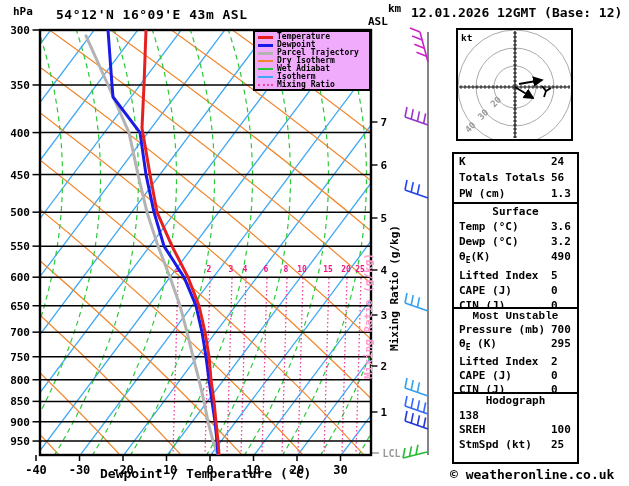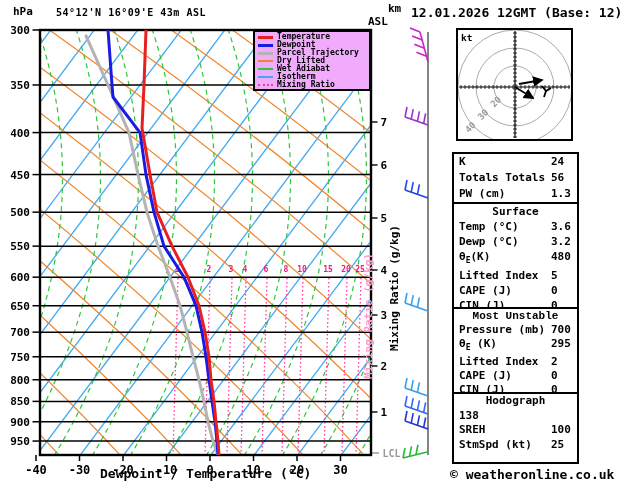--- a/index.html
+++ b/index.html
@@ -2,21 +2,21 @@
 <html><head>
 <meta charset="utf-8">
 <style>
   html,body{margin:0;padding:0;background:#fff;}
   .stage{position:relative;width:629px;height:486px;background:#fff;overflow:hidden;
          font-family:"DejaVu Sans Mono",monospace;}
   .stage svg{position:absolute;left:0;top:0;}
   #plot text{font-family:"DejaVu Sans Mono",monospace;font-weight:bold;}
   .abs{position:absolute;white-space:pre;color:#000;}
   .t-hpa{left:13px;top:5px;font-size:11px;font-weight:bold;}
-  .t-station{left:56px;top:7px;font-size:10px;font-weight:bold;letter-spacing:.5px;}
+  .t-station{left:56px;top:7px;font-size:13px;font-weight:bold;letter-spacing:.5px;}
   .t-km{left:372px;top:2px;font-size:11px;font-weight:bold;padding-left:16px;}
   .t-asl{left:368px;top:15px;font-size:11px;font-weight:bold;}
   .t-date{left:411px;top:5px;font-size:13px;font-weight:bold;}
   .t-xlabel{left:100px;top:466px;font-size:13px;font-weight:bold;}
   .t-copy{left:450px;top:467px;font-size:13px;font-weight:bold;}
   .legend{position:absolute;left:253px;top:30px;width:118px;height:61px;background:#f0abfc;
           border:2px solid #000;box-sizing:border-box;padding:1px 3px;display:flex;
           flex-direction:column;justify-content:space-around;}
   .legend-row{display:flex;align-items:center;gap:4px;height:8px;}
   .legend-swatch{display:inline-block;width:15px;flex:none;}
@@ -349,21 +349,21 @@
       <div class="legend-row">
         <span class="legend-swatch" style="border-top: 3px solid rgb(26, 26, 230);"></span>
         <span class="legend-label">Dewpoint</span>
       </div>
       <div class="legend-row">
         <span class="legend-swatch" style="border-top: 3px solid rgb(179, 179, 179);"></span>
         <span class="legend-label">Parcel Trajectory</span>
       </div>
       <div class="legend-row">
         <span class="legend-swatch" style="border-top: 2px solid rgb(240, 134, 44);"></span>
-        <span class="legend-label">Dry Lifted</span>
+        <span class="legend-label">Dry Isotherm</span>
       </div>
       <div class="legend-row">
         <span class="legend-swatch" style="border-top: 2px solid rgb(44, 200, 56);"></span>
         <span class="legend-label">Wet Adiabat</span>
       </div>
       <div class="legend-row">
         <span class="legend-swatch" style="border-top: 2px solid rgb(63, 168, 244);"></span>
         <span class="legend-label">Isotherm</span>
       </div>
       <div class="legend-row">
@@ -394,21 +394,21 @@
         <div class="prow" style="line-height: 15px;">
           <span class="lab">Temp (°C)</span>
           <span class="val">3.6</span>
         </div>
         <div class="prow" style="line-height: 15px;">
           <span class="lab">Dewp (°C)</span>
           <span class="val">3.2</span>
         </div>
         <div class="prow" style="line-height: 15px;">
           <span class="lab">θ<sub>E</sub>(K)</span>
-          <span class="val">480</span>
+          <span class="val">490</span>
         </div>
         <div class="prow" style="line-height: 15px;">
           <span class="lab">Lifted Index</span>
           <span class="val">5</span>
         </div>
         <div class="prow" style="line-height: 15px;">
           <span class="lab">CAPE (J)</span>
           <span class="val">0</span>
         </div>
         <div class="prow" style="line-height: 15px;">

